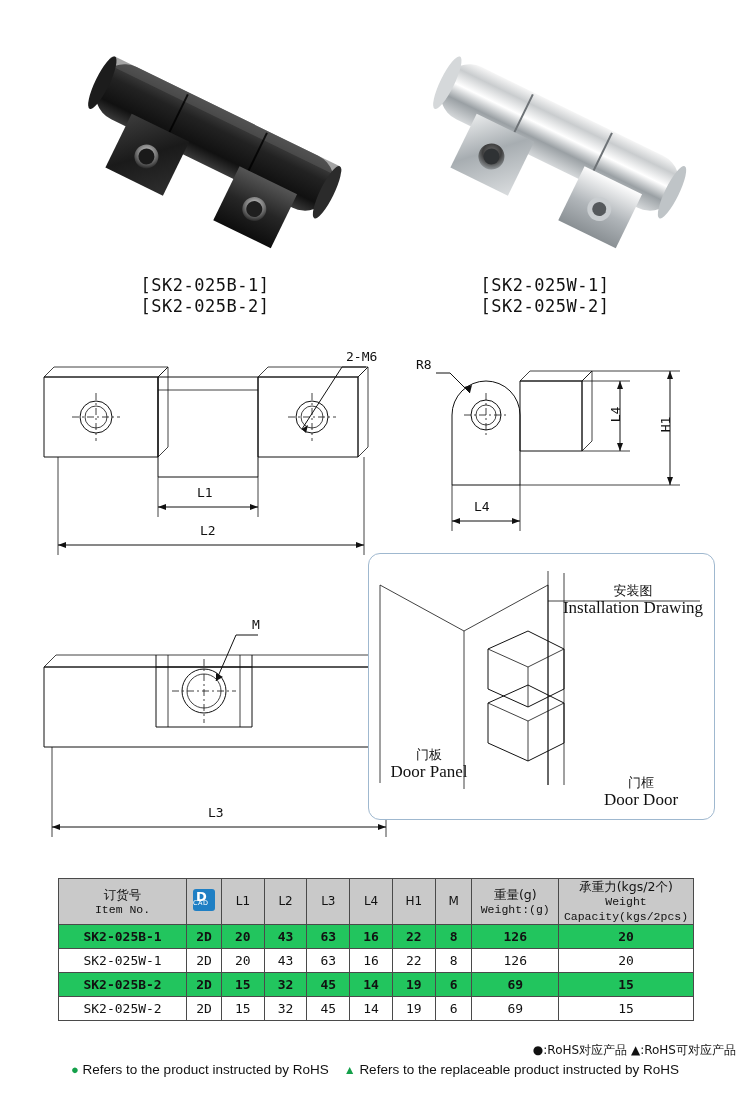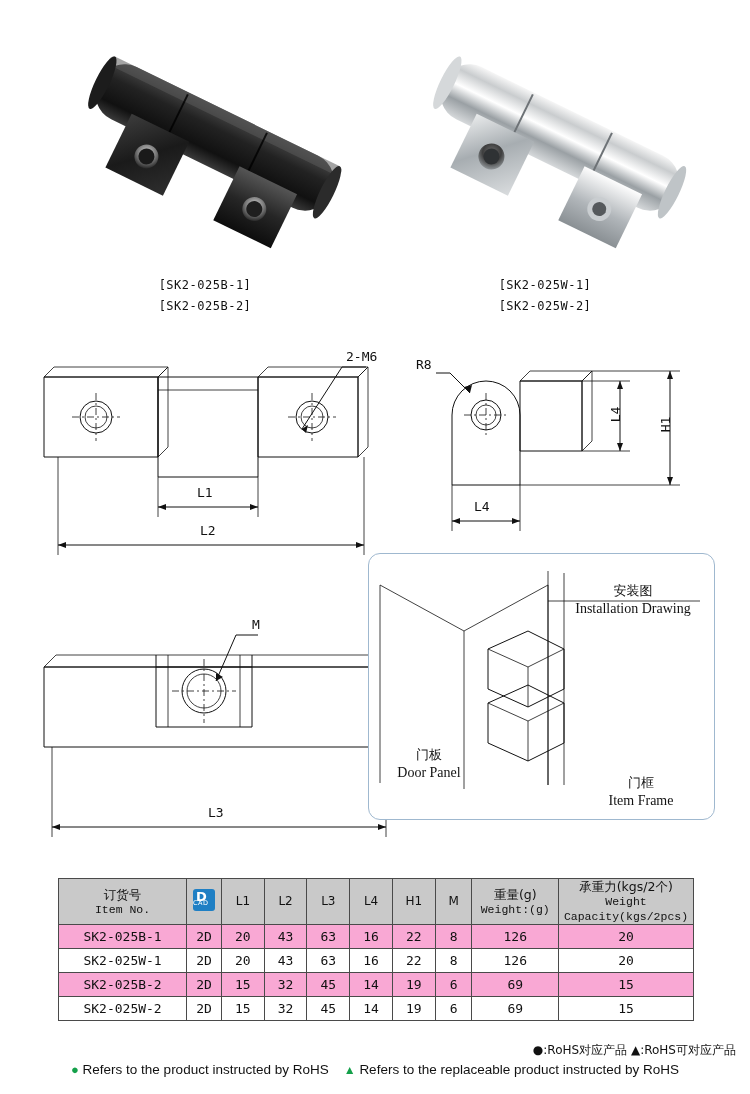--- a/index.html
+++ b/index.html
@@ -11,21 +11,21 @@
   .page{position:relative;width:750px;height:1094px;}
 
   
   .photo-row{position:absolute;top:30px;left:0;width:750px;height:250px;}
   .photo{position:absolute;width:300px;height:210px;}
   .photo.left{left:55px;top:20px;}
   .photo.right{left:400px;top:20px;}
 
   .caption{
     position:absolute;width:330px;text-align:center;
-    font-family:"DejaVu Sans Mono", monospace;font-size:12px;letter-spacing:.5px;
+    font-family:"DejaVu Sans Mono", monospace;font-size:17px;letter-spacing:.5px;
     line-height:21px;color:#111;
   }
   .caption.left{left:40px;top:275px;}
   .caption.right{left:380px;top:275px;}
 
   
   .drawing{position:absolute;}
   #dwg-top-left{left:30px;top:345px;width:360px;height:230px;}
   #dwg-top-right{left:430px;top:345px;width:300px;height:210px;}
   #dwg-bottom-left{left:30px;top:615px;width:380px;height:250px;}
@@ -35,35 +35,35 @@
     position:absolute;font-family:"DejaVu Sans Mono", monospace;font-size:13px;color:#111;
   }
 
   
   .install-box{
     position:absolute;left:0;top:0;width:345px;height:265px;
     border:1px solid #9fb8cf;border-radius:12px;background:#fff;
   }
   .inst-txt{position:absolute;text-align:center;color:#111;}
   .inst-cn{font-family:"DejaVu Sans", sans-serif;font-size:13px;line-height:17px;}
-  .inst-en{font-family:"Liberation Serif", serif;font-size:14px;line-height:16px;}
+  .inst-en{font-family:"Liberation Serif", serif;font-size:17px;line-height:16px;}
 
   
   .tbl-wrap{position:absolute;left:58px;top:878px;width:636px;}
   table{border-collapse:collapse;width:636px;border-radius:28px;}
   table td,table th{
     border:1px solid #4a4a4a;text-align:center;vertical-align:middle;
     font-family:"DejaVu Sans Mono", monospace;font-size:13px;color:#111;padding:0;
     height:23px;
   }
   thead td{background:#c9c9c9;font-family:"DejaVu Sans", sans-serif;font-size:12px;height:34px;line-height:15px;}
   thead td.hdr-item{font-size:12.5px;}
   thead td .cn{display:block;font-size:12.5px;}
   thead td .en{display:block;font-size:11.5px;font-family:Liberation Mono, monospace;}
-  tbody tr.alt td{background:#f9a8d4;}
+  tbody tr.alt td{background:#22c55e;font-weight:bold;}
   tbody td.first{text-align:center;}
   .cadcell{width:34px;}
   .cad-ico{
     display:inline-block;width:22px;height:22px;border-radius:3px;
     background:#1f7fc4;color:#fff;position:relative;
     font-family:"DejaVu Sans", sans-serif;
   }
   .cad-ico .l{position:absolute;left:3px;top:0px;font-size:13px;font-weight:bold;line-height:15px;}
   .cad-ico .t{position:absolute;left:0;right:0;bottom:0px;font-size:6.5px;text-align:left;letter-spacing:.5px;}
 
@@ -365,21 +365,21 @@
     <div class="inst-txt" style="left:190px;top:28px;width:150px;">
       <span class="inst-cn">安装图</span><br>
       <span class="inst-en">Installation Drawing</span>
     </div>
     <div class="inst-txt" style="left:6px;top:192px;width:110px;">
       <span class="inst-cn">门板</span><br>
       <span class="inst-en">Door Panel</span>
     </div>
     <div class="inst-txt" style="left:218px;top:220px;width:110px;">
       <span class="inst-cn">门框</span><br>
-      <span class="inst-en">Item Frame</span>
+      <span class="inst-en">Door Door</span>
     </div>
   </div>
 
   <div class="tbl-wrap">
     <table>
       <thead>
         <tr>
           <td class="hdr-item" style="width:128px">
             <span class="cn">订货号</span>
             <span class="en">Item No.</span>

